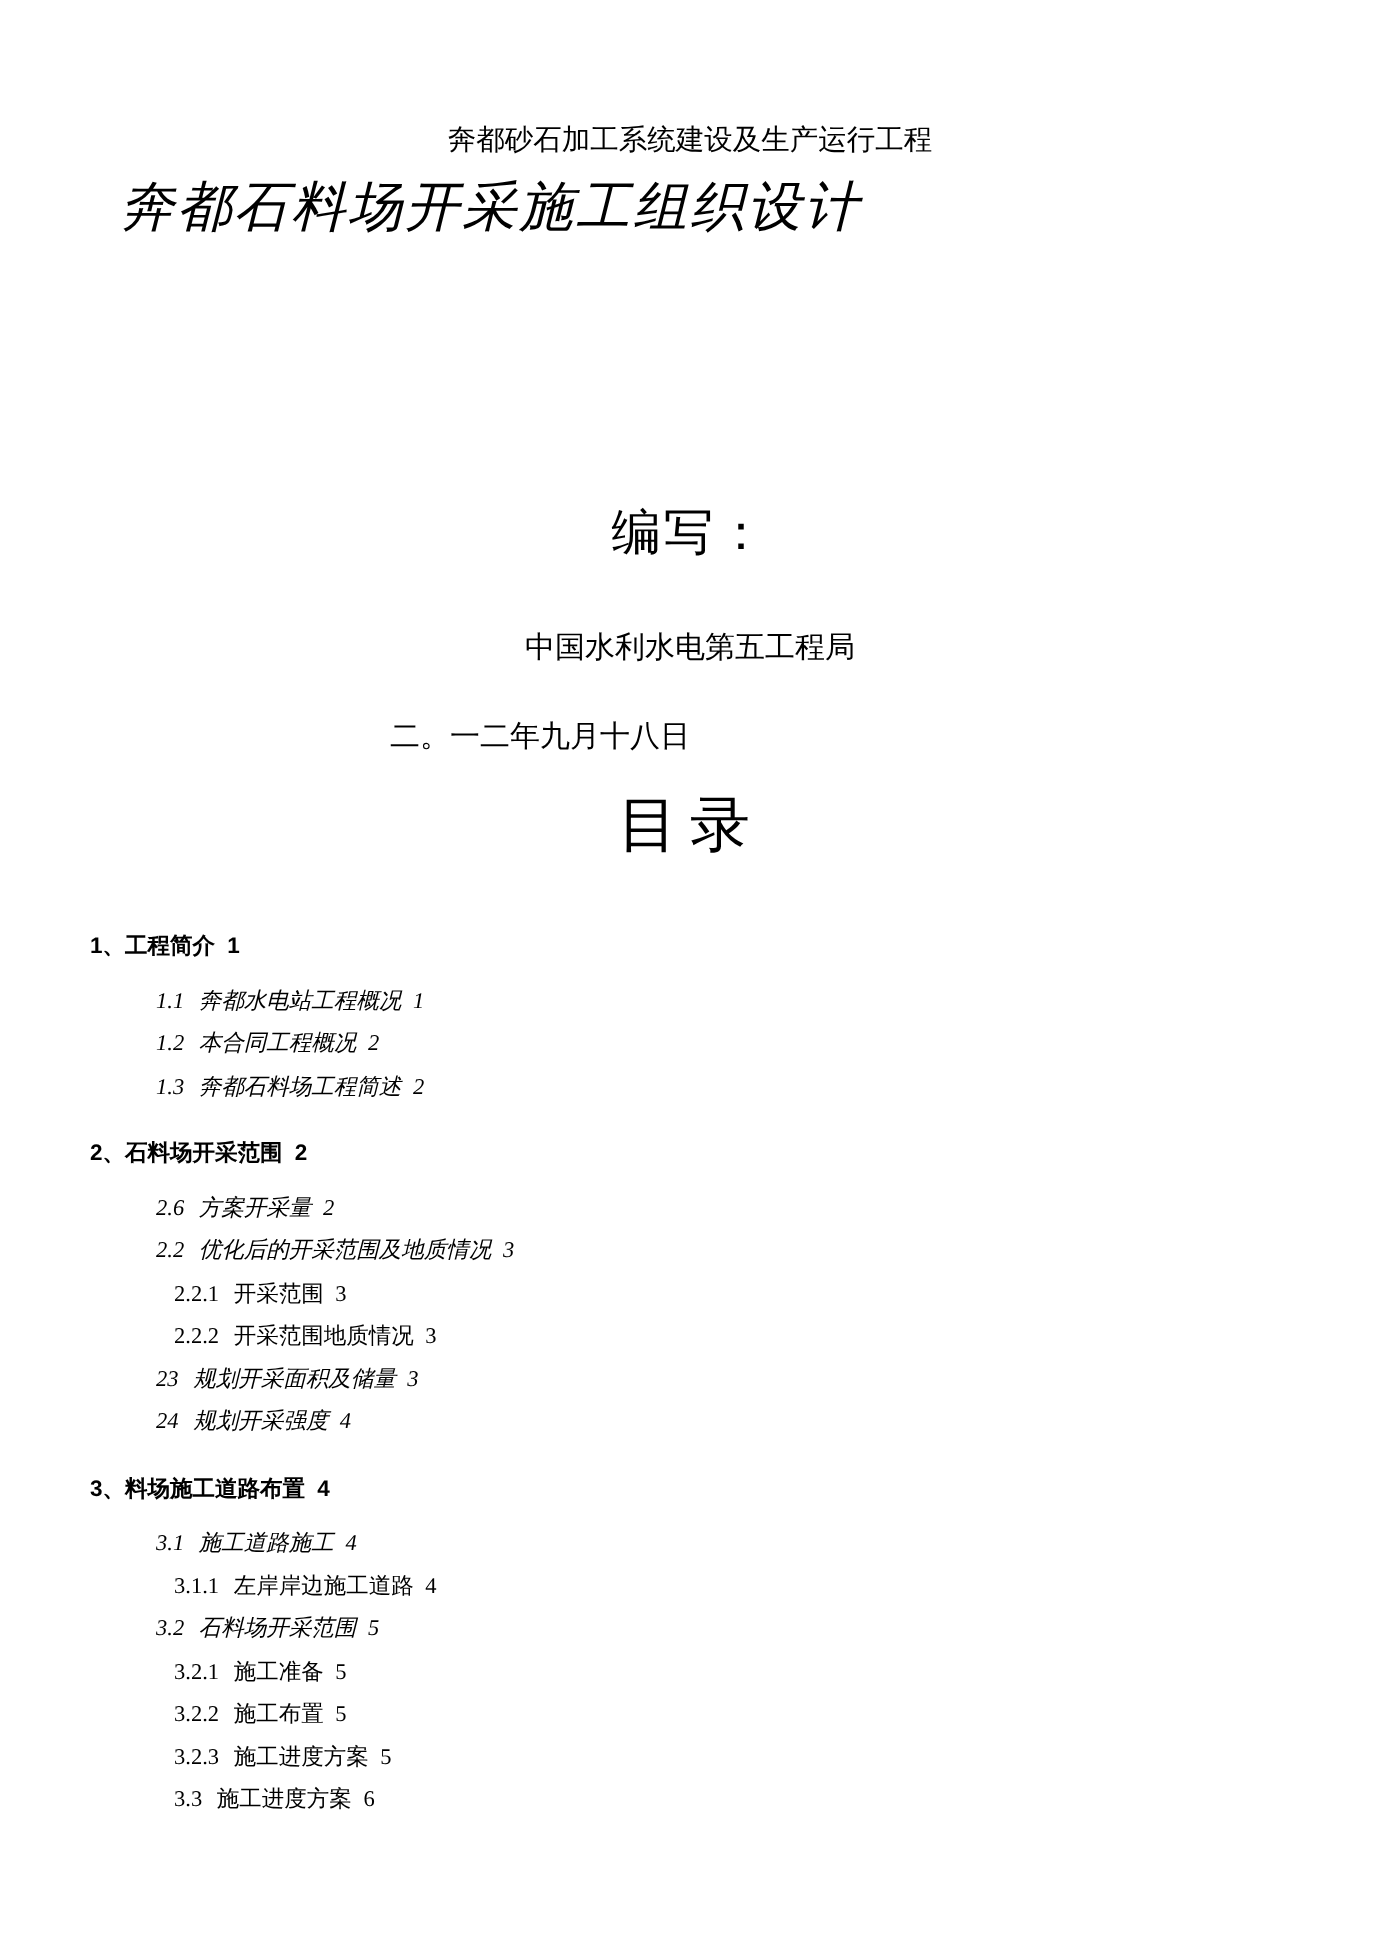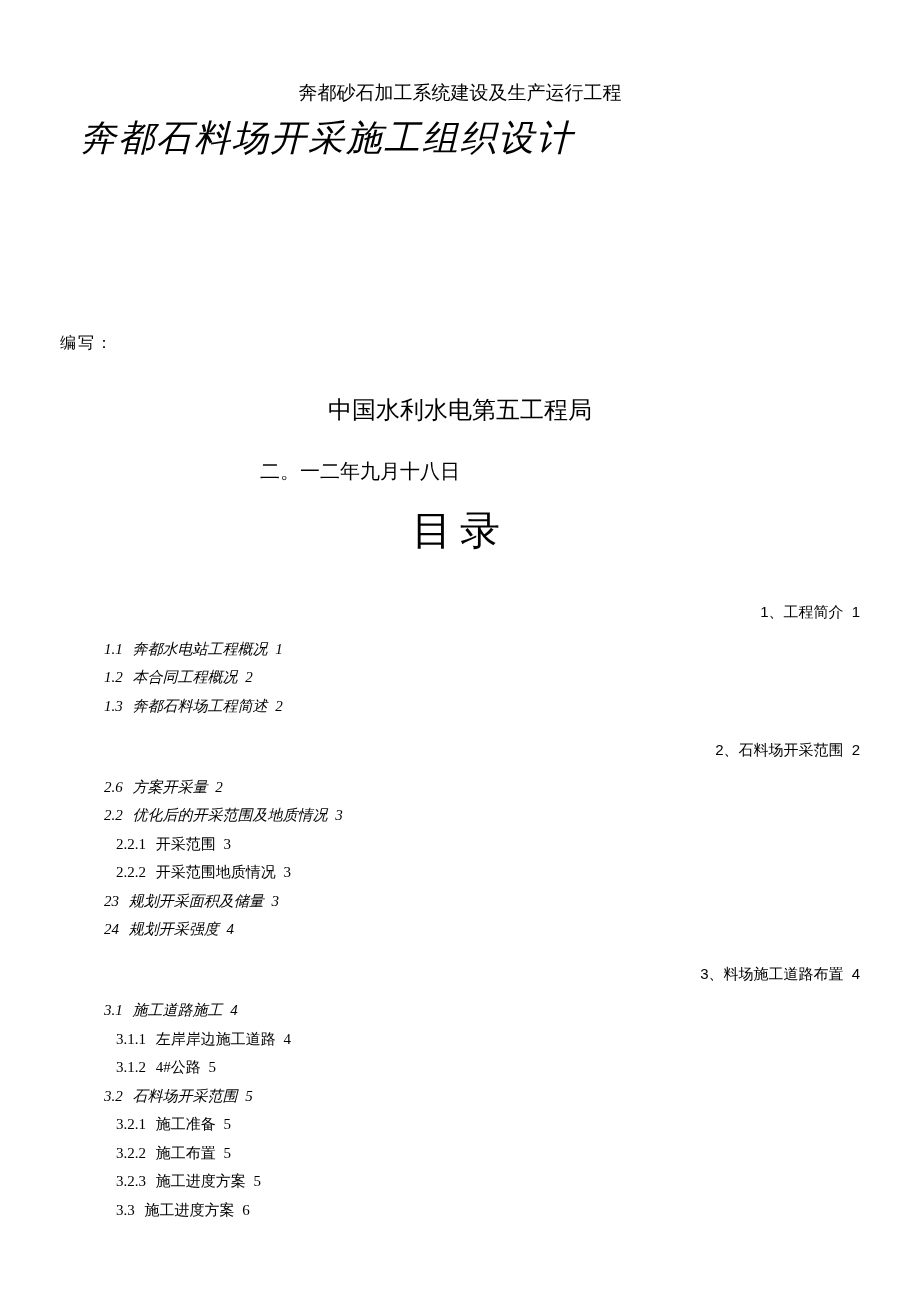--- a/index.html
+++ b/index.html
@@ -20,49 +20,49 @@
   .main-title {
     text-align: left;
     font-size: 36px;
     font-weight: normal;
     margin-left: 20px;
     margin-bottom: 170px;
     letter-spacing: 2px;
     font-style: italic;
   }
   .author-label {
-    font-size: 16px;
+    text-align: center;
+    font-size: 33px;
     font-family: "SimHei", "Heiti SC", sans-serif;
     margin-bottom: 40px;
     letter-spacing: 2px;
   }
   .org {
     text-align: center;
-    font-size: 24px;
+    font-size: 20px;
     margin-bottom: 32px;
   }
   .date {
     text-align: left;
     font-size: 20px;
     margin-left: 200px;
     margin-bottom: 18px;
   }
   .toc-title {
     text-align: center;
     font-size: 40px;
     margin-bottom: 40px;
     letter-spacing: 8px;
   }
   .toc { font-size: 15px; line-height: 1.9; }
   .toc .lvl1 {
-    font-weight: normal;
+    font-weight: bold;
     font-family: "SimHei", "Heiti SC", sans-serif;
     margin-top: 16px;
     margin-bottom: 8px;
-    text-align: right;
   }
   .toc .lvl2 {
     margin-left: 44px;
     font-style: italic;
   }
   .toc .lvl3 {
     margin-left: 56px;
   }
   .num { display: inline-block; margin-right: 6px; }
   .pg { margin-left: 4px; }
@@ -143,25 +143,20 @@
   <div class="lvl2">
     <span class="num">3.1</span>
     <span>施工道路施工</span>
     <span class="pg">4</span>
   </div>
   <div class="lvl3">
     <span class="num">3.1.1</span>
     <span>左岸岸边施工道路</span>
     <span class="pg">4</span>
   </div>
-  <div class="lvl3">
-    <span class="num">3.1.2</span>
-    <span>4#公路</span>
-    <span class="pg">5</span>
-  </div>
   <div class="lvl2">
     <span class="num">3.2</span>
     <span>石料场开采范围</span>
     <span class="pg">5</span>
   </div>
   <div class="lvl3">
     <span class="num">3.2.1</span>
     <span>施工准备</span>
     <span class="pg">5</span>
   </div>

